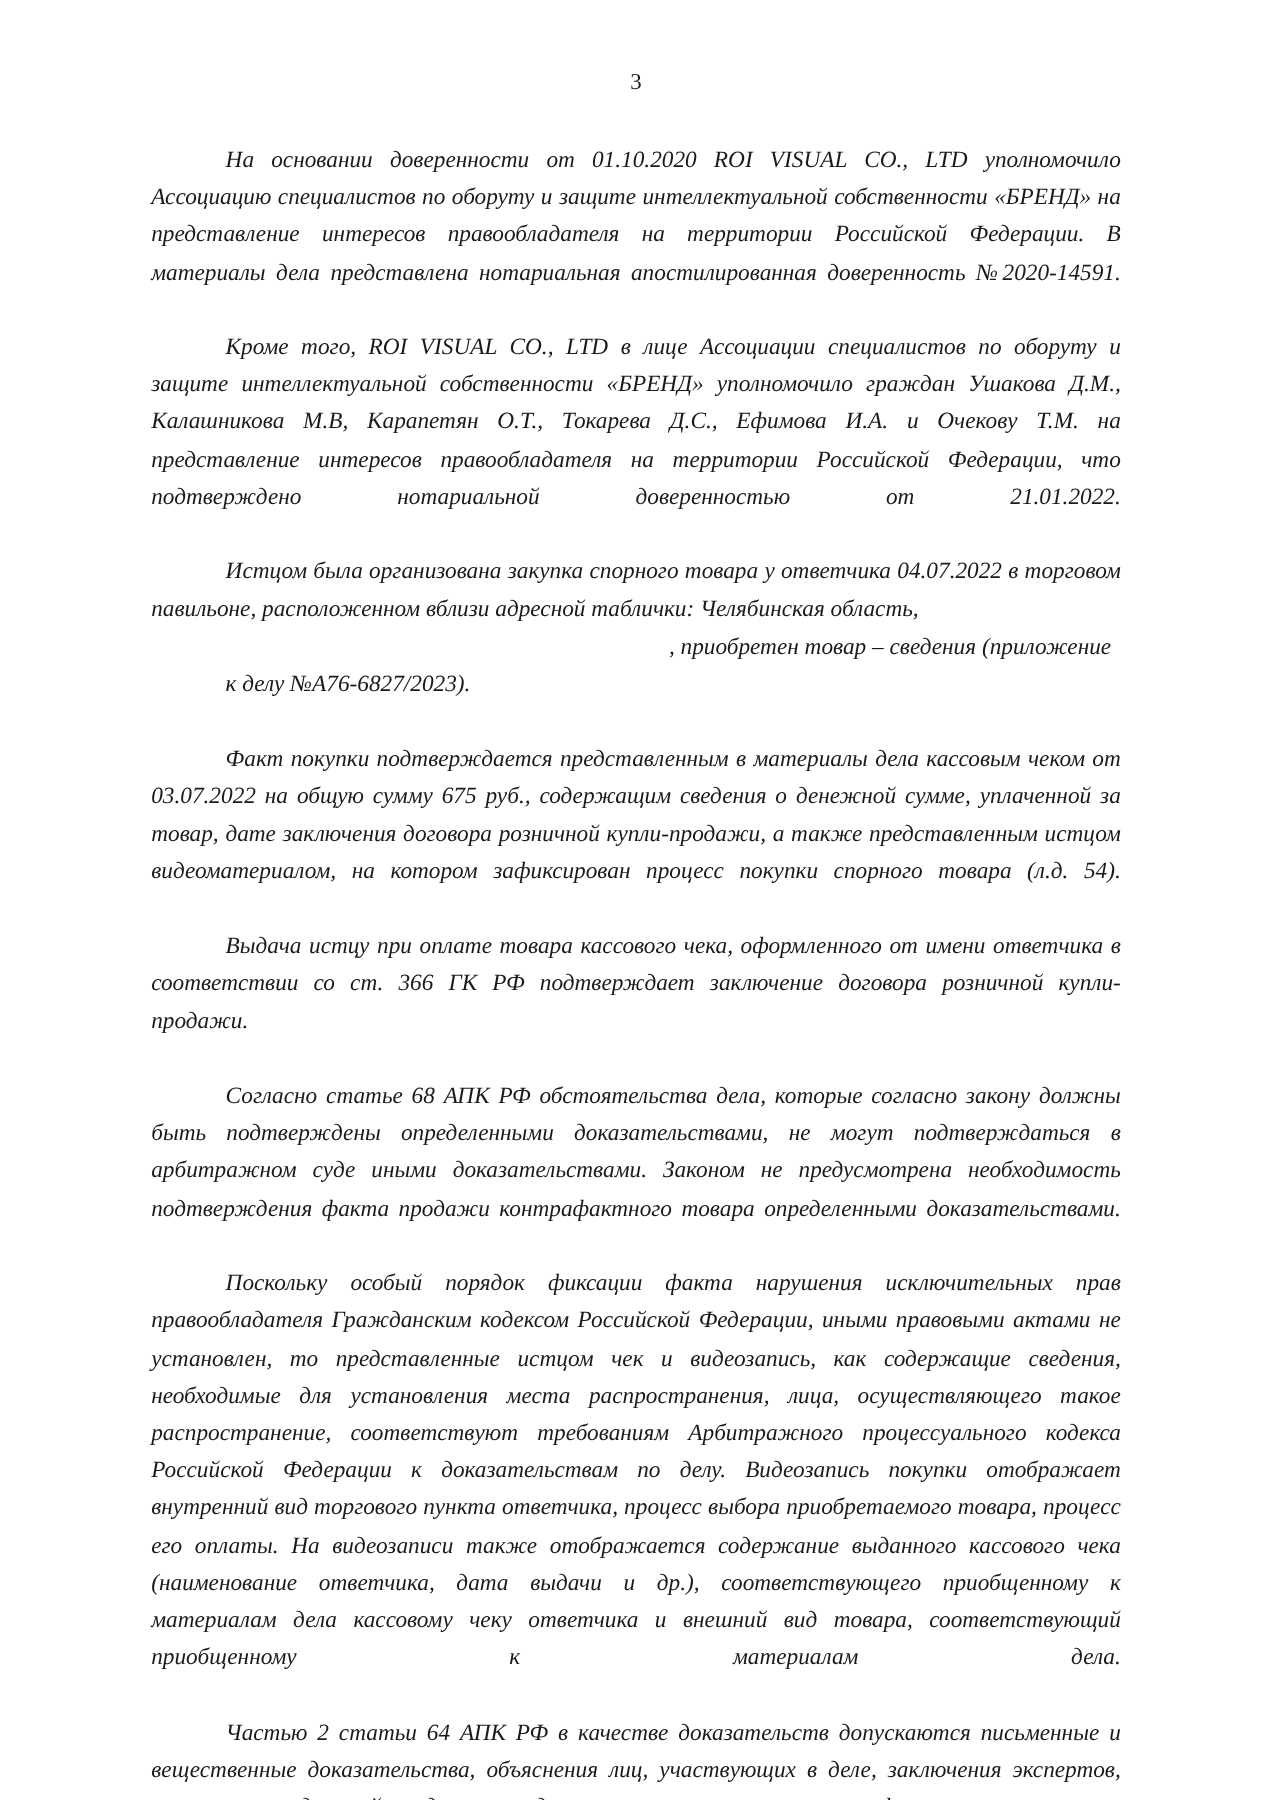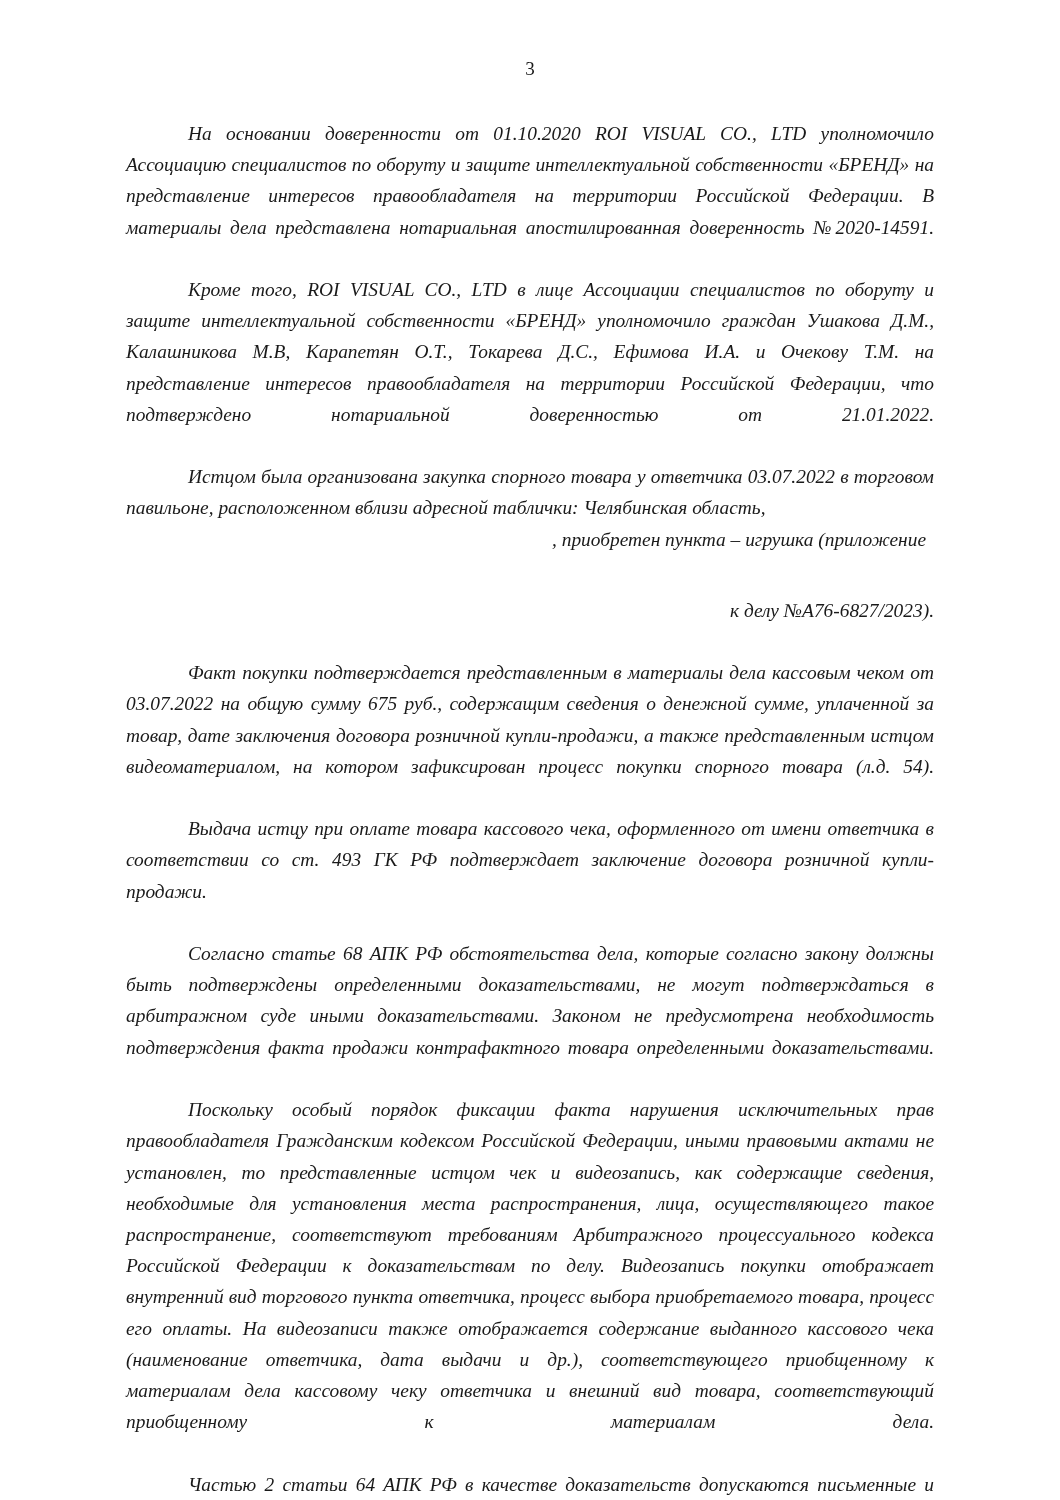--- a/index.html
+++ b/index.html
@@ -47,22 +47,21 @@
     margin: 0;
     text-indent: 0;
   }
   .addr-line {
     display: block;
     text-align: right;
     padding-right: 8px;
   }
   .addr-tail {
     display: block;
-    text-align: right;
-    margin-top: 40px;
+    text-align: left;
   }
   
   .body-text p::after {
     content: "";
     display: inline-block;
     width: 100%;
   }
 </style>
 </head>
 <body>
@@ -70,25 +69,25 @@
 <div class="page">
 
   <div class="page-number">3</div>
 
   <div class="body-text">
 
     <p>На основании доверенности от 01.10.2020 ROI VISUAL CO., LTD уполномочило Ассоциацию специалистов по оборуту и защите интеллектуальной собственности «БРЕНД» на представление интересов правообладателя на территории Российской Федерации. В материалы дела представлена нотариальная апостилированная доверенность №2020-14591.</p>
     <p>Кроме того, ROI VISUAL CO., LTD в лице Ассоциации специалистов по оборуту и защите интеллектуальной собственности «БРЕНД» уполномочило граждан Ушакова Д.М., Калашникова М.В, Карапетян О.Т., Токарева Д.С., Ефимова И.А. и Очекову Т.М. на представление интересов правообладателя на территории Российской Федерации, что подтверждено нотариальной доверенностью от 21.01.2022.</p>
 
     <p class="addr-block">
-      <span style="display:block; text-indent:62px; text-align:justify;">Истцом была организована закупка спорного товара у ответчика 03.07.2022 в торговом павильоне, расположенном вблизи адресной таблички: Челябинская область,</span>
-      <span class="addr-line">, приобретен пункта – игрушка (приложение</span>
+      <span style="display:block; text-indent:62px; text-align:justify;">Истцом была организована закупка спорного товара у ответчика 04.07.2022 в торговом павильоне, расположенном вблизи адресной таблички: Челябинская область,</span>
+      <span class="addr-line">, приобретен товар – сведения (приложение</span>
       <span class="addr-tail">к делу №А76-6827/2023).</span>
     </p>
 
     <p>Факт покупки подтверждается представленным в материалы дела кассовым чеком от 03.07.2022 на общую сумму 675 руб.,  содержащим сведения о денежной сумме, уплаченной за товар, дате заключения договора розничной купли-продажи, а также представленным истцом видеоматериалом, на котором зафиксирован процесс покупки спорного товара (л.д. 54).</p>
-    <p>Выдача истцу при оплате товара кассового чека, оформленного от имени ответчика в соответствии со ст. 493 ГК РФ подтверждает заключение договора розничной купли-продажи.</p>
+    <p>Выдача истцу при оплате товара кассового чека, оформленного от имени ответчика в соответствии со ст. 366 ГК РФ подтверждает заключение договора розничной купли-продажи.</p>
     <p>Согласно статье 68 АПК РФ обстоятельства дела, которые согласно закону должны быть подтверждены определенными доказательствами, не могут подтверждаться в арбитражном суде иными доказательствами. Законом не предусмотрена необходимость подтверждения факта продажи контрафактного товара определенными доказательствами.</p>
     <p>Поскольку особый порядок фиксации факта нарушения исключительных прав правообладателя Гражданским кодексом Российской Федерации, иными правовыми актами не установлен, то представленные истцом чек и видеозапись, как содержащие сведения, необходимые для установления места распространения, лица, осуществляющего такое распространение, соответствуют требованиям Арбитражного процессуального кодекса Российской Федерации к доказательствам по делу. Видеозапись покупки отображает внутренний вид торгового пункта ответчика, процесс выбора приобретаемого товара, процесс его оплаты. На видеозаписи также отображается содержание выданного кассового чека (наименование ответчика, дата выдачи и др.), соответствующего приобщенному к материалам дела кассовому чеку ответчика и внешний вид товара, соответствующий приобщенному к материалам дела.</p>
     <p>Частью 2 статьи 64 АПК РФ в качестве доказательств допускаются письменные и вещественные доказательства, объяснения лиц, участвующих в деле, заключения экспертов, показания свидетелей, аудио- и видеозаписи и иные носители информации, полученные, истребованные или представленные в порядке, установленном настоящим Кодексом.</p>
 
   </div>
 </div>
 
 </body></html>

